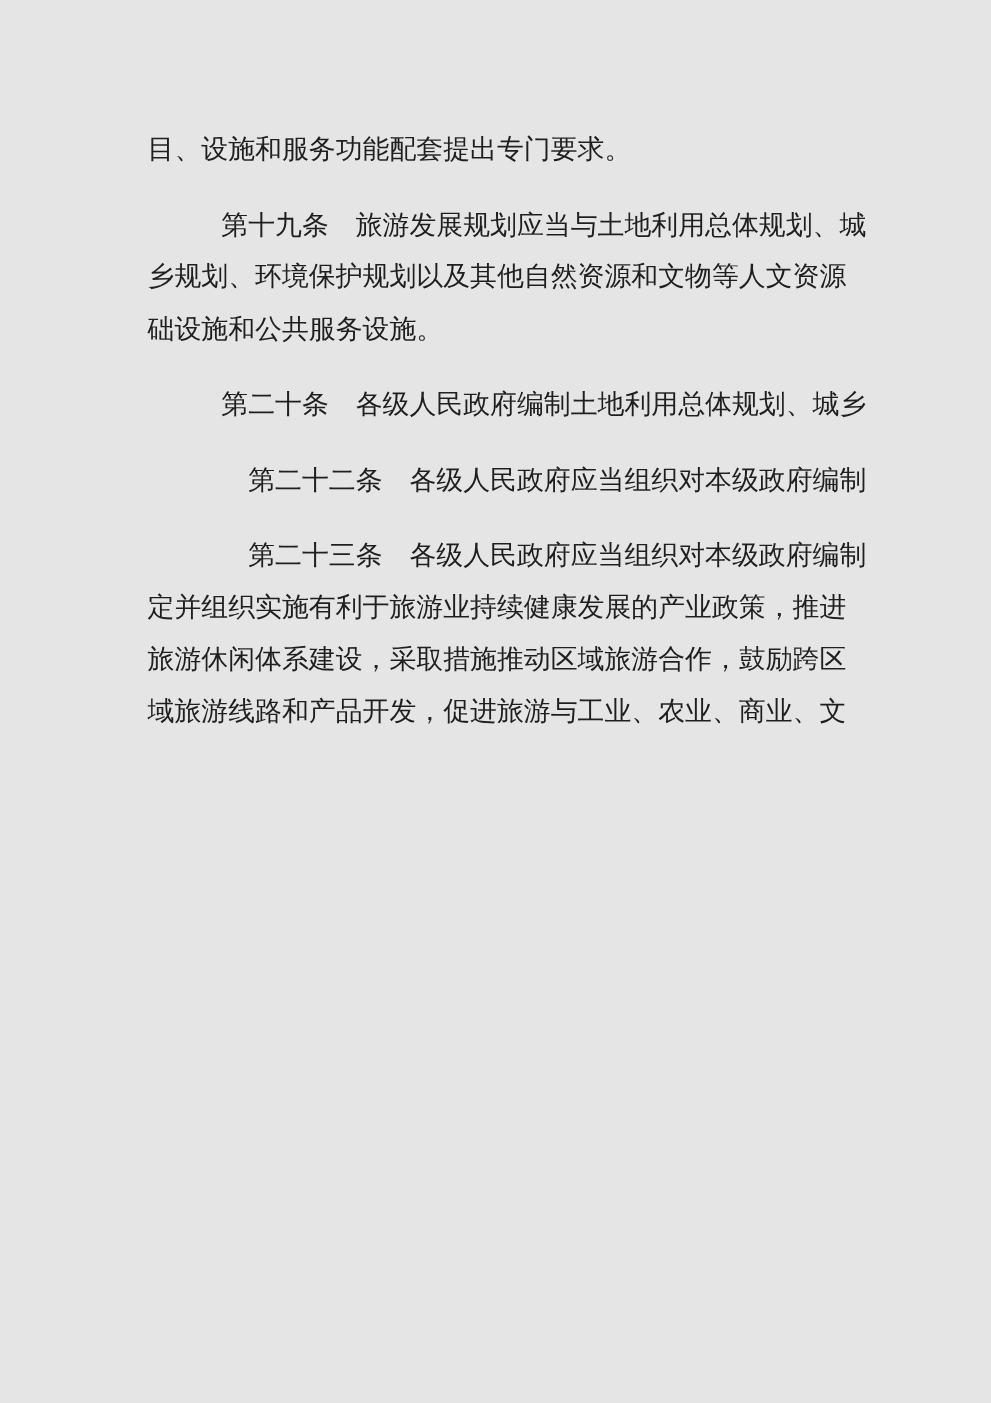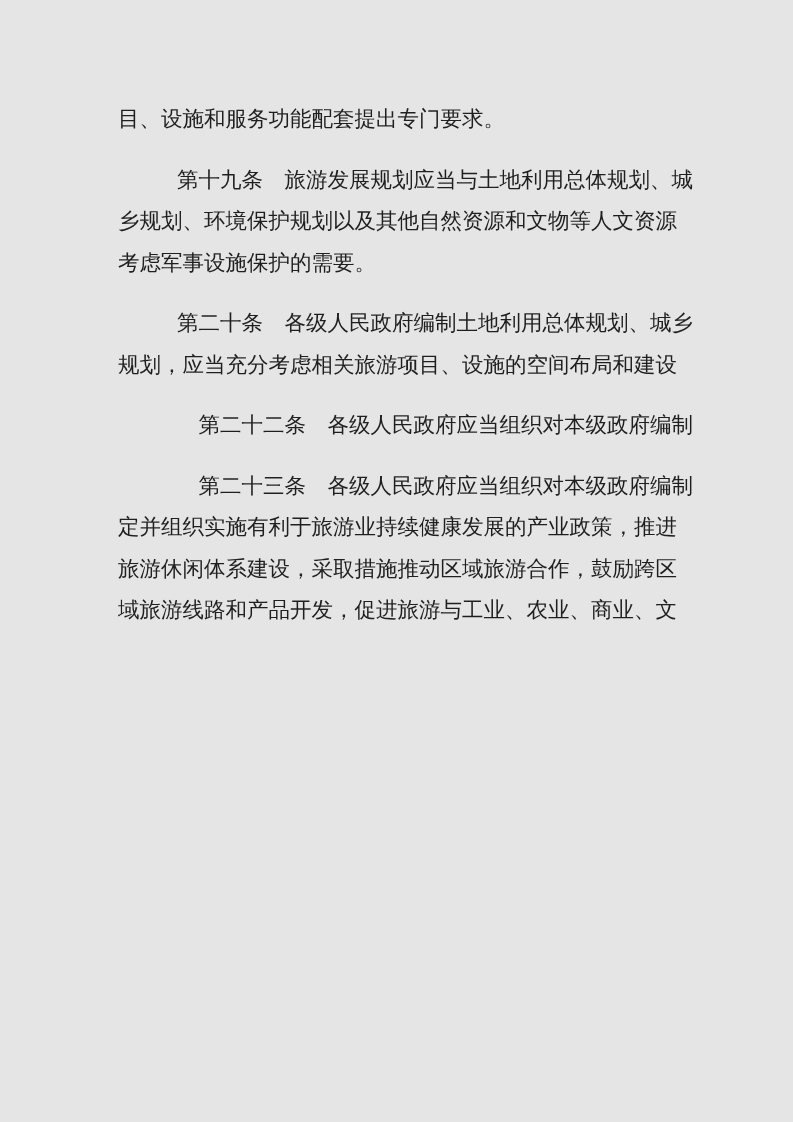--- a/index.html
+++ b/index.html
@@ -46,25 +46,24 @@
 <body>
 
 <div class="page">
   <div class="doc">
       <div class="para">
         <div class="line">目、设施和服务功能配套提出专门要求。</div>
       </div>
       <div class="para">
         <div class="line indent">第十九条　旅游发展规划应当与土地利用总体规划、城</div>
         <div class="line">乡规划、环境保护规划以及其他自然资源和文物等人文资源</div>
-        <div class="line">考虑军事设施保护的需要。</div>
+        <div class="line">础设施和公共服务设施。</div>
       </div>
       <div class="para">
         <div class="line indent">第二十条　各级人民政府编制土地利用总体规划、城乡</div>
-        <div class="line">规划，应当充分考虑相关旅游项目、设施的空间布局和建设</div>
       </div>
       <div class="para">
         <div class="line indent">第二十二条　各级人民政府应当组织对本级政府编制</div>
       </div>
       <div class="para">
         <div class="line indent">第二十三条　各级人民政府应当组织对本级政府编制</div>
         <div class="line">定并组织实施有利于旅游业持续健康发展的产业政策，推进</div>
         <div class="line">旅游休闲体系建设，采取措施推动区域旅游合作，鼓励跨区</div>
         <div class="line">域旅游线路和产品开发，促进旅游与工业、农业、商业、文</div>
       </div>

